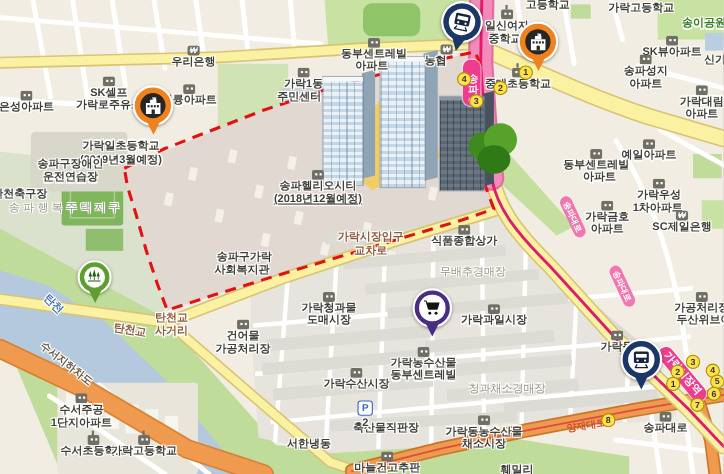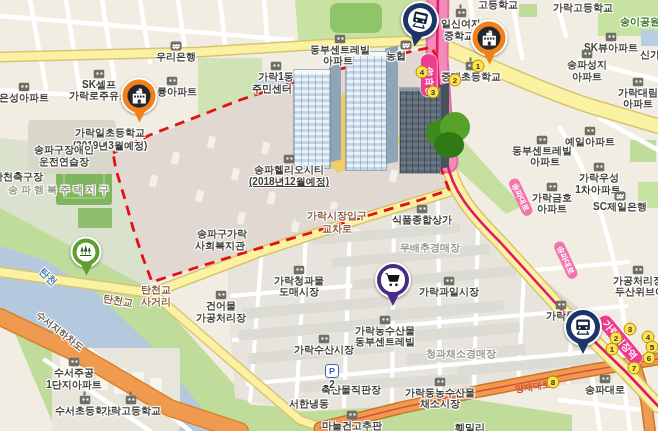--- a/index.html
+++ b/index.html
@@ -3,21 +3,21 @@
 <meta charset="utf-8">
 <style>
   html,body{margin:0;padding:0;background:#888;}
   #map{position:relative;width:658px;height:431px;overflow:hidden;background:#F2EDE2;
        font-family:"Liberation Sans","DejaVu Sans",sans-serif;}
   #terrain{position:absolute;left:0;top:0;z-index:1;}
   
   .mlb{position:absolute;z-index:10;white-space:nowrap;font-size:10px;font-weight:600;color:#3F3F39;
        text-shadow:-1px -1px 0 #fff,1px -1px 0 #fff,-1px 1px 0 #fff,1px 1px 0 #fff,0 0 2px #fff;
        transform:translate(-50%,-50%);line-height:1;}
-  .mlb.area{color:#97948A;font-weight:700;}
+  .mlb.area{color:#97948A;font-weight:400;}
   .mlb.inter{color:#8C5C41;}
   .mlb.water{color:#4A79AE;}
   .mlb.park{color:#337A21;}
   .mlb.road{color:#6D5C48;font-size:9.5px;}
   .mlb.redroad{color:#CC4E31;font-size:9px;text-shadow:none;}
   .mico{position:absolute;z-index:10;width:11px;height:9px;background:#6F6F66;border-radius:2px;
         transform:translate(-50%,-50%);
         background-image:linear-gradient(#fff,#fff),linear-gradient(#fff,#fff);
         background-size:2px 2px;background-position:2.5px 2.5px,6.5px 2.5px;background-repeat:no-repeat;}
   .mico.bank{background-image:none;text-align:center;}
@@ -264,21 +264,21 @@
       <span class="mlb " style="position: absolute; transform: translate(-50%, -50%); left: 299px; top: 292px;">도매시장</span>
       <span class="mlb " style="position: absolute; transform: translate(-50%, -50%); left: 449px; top: 292px;">가락과일시장</span>
       <i class="mico market" style="position: absolute; left: 449px; top: 281px;"></i>
       <span class="mlb " style="position: absolute; transform: translate(-50%, -50%); left: 385px; top: 331px;">가락농수산물</span>
       <i class="mico market" style="position: absolute; left: 385px; top: 320px;"></i>
       <span class="mlb " style="position: absolute; transform: translate(-50%, -50%); left: 385px; top: 342px;">동부센트레빌</span>
       <span class="mlb " style="position: absolute; transform: translate(-50%, -50%); left: 324px; top: 350px;">가락수산시장</span>
       <i class="mico market" style="position: absolute; left: 324px; top: 339px;"></i>
       <span class="mlb area" style="position: absolute; transform: translate(-50%, -50%); left: 461px; top: 354px;">청과채소경매장</span>
       <span class="mlb " style="position: absolute; transform: translate(-50%, -50%); left: 351px; top: 390px;">축산물직판장</span>
-      <span class="mlb " style="position: absolute; transform: translate(-50%, -50%); left: 281px; top: 404px; margin-left: 28px;">서한냉동</span>
+      <span class="mlb " style="position: absolute; transform: translate(-50%, -50%); left: 281px; top: 404px;">서한냉동</span>
       <span class="mlb " style="position: absolute; transform: translate(-50%, -50%); left: 332px; top: 385px;">2</span>
       <span class="mlb " style="position: absolute; transform: translate(-50%, -50%); left: 352px; top: 426px;">마늘건고추판</span>
       <i class="mico market" style="position: absolute; left: 352px; top: 415px;"></i>
       <span class="mlb " style="position: absolute; transform: translate(-50%, -50%); left: 440px; top: 393px;">가락동농수산물</span>
       <i class="mico market" style="position: absolute; left: 440px; top: 382px;"></i>
       <span class="mlb " style="position: absolute; transform: translate(-50%, -50%); left: 440px; top: 404px;">채소시장</span>
       <span class="mlb " style="position: absolute; transform: translate(-50%, -50%); left: 605px; top: 390px;">송파대로</span>
       <i class="mico market" style="position: absolute; left: 605px; top: 379px;"></i>
       <span class="mlb " style="position: absolute; transform: translate(-50%, -50%); left: 470px; top: 428px;">훼밀리</span>
       <span class="mlb " style="position: absolute; transform: translate(-50%, -50%); left: 498px; top: 5px;">고등학교</span>

